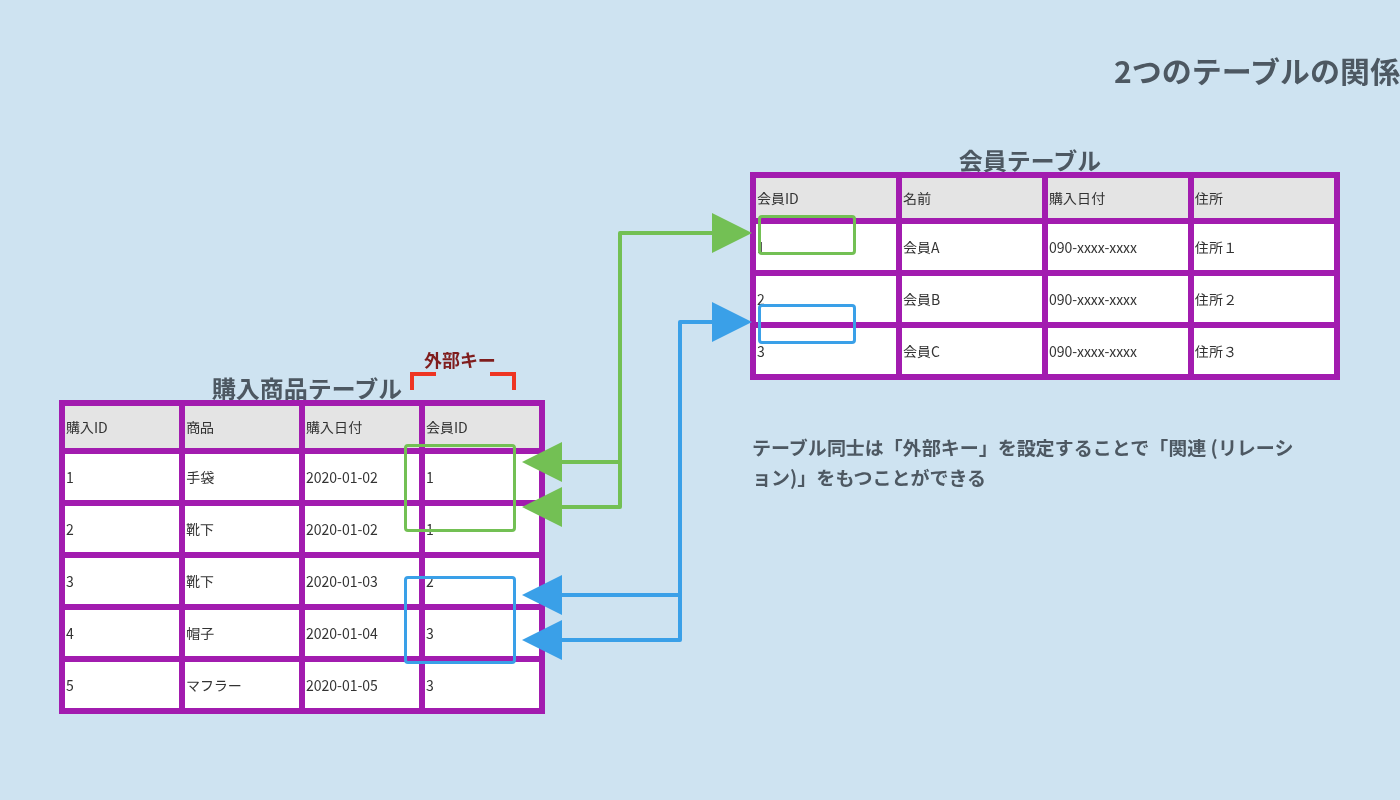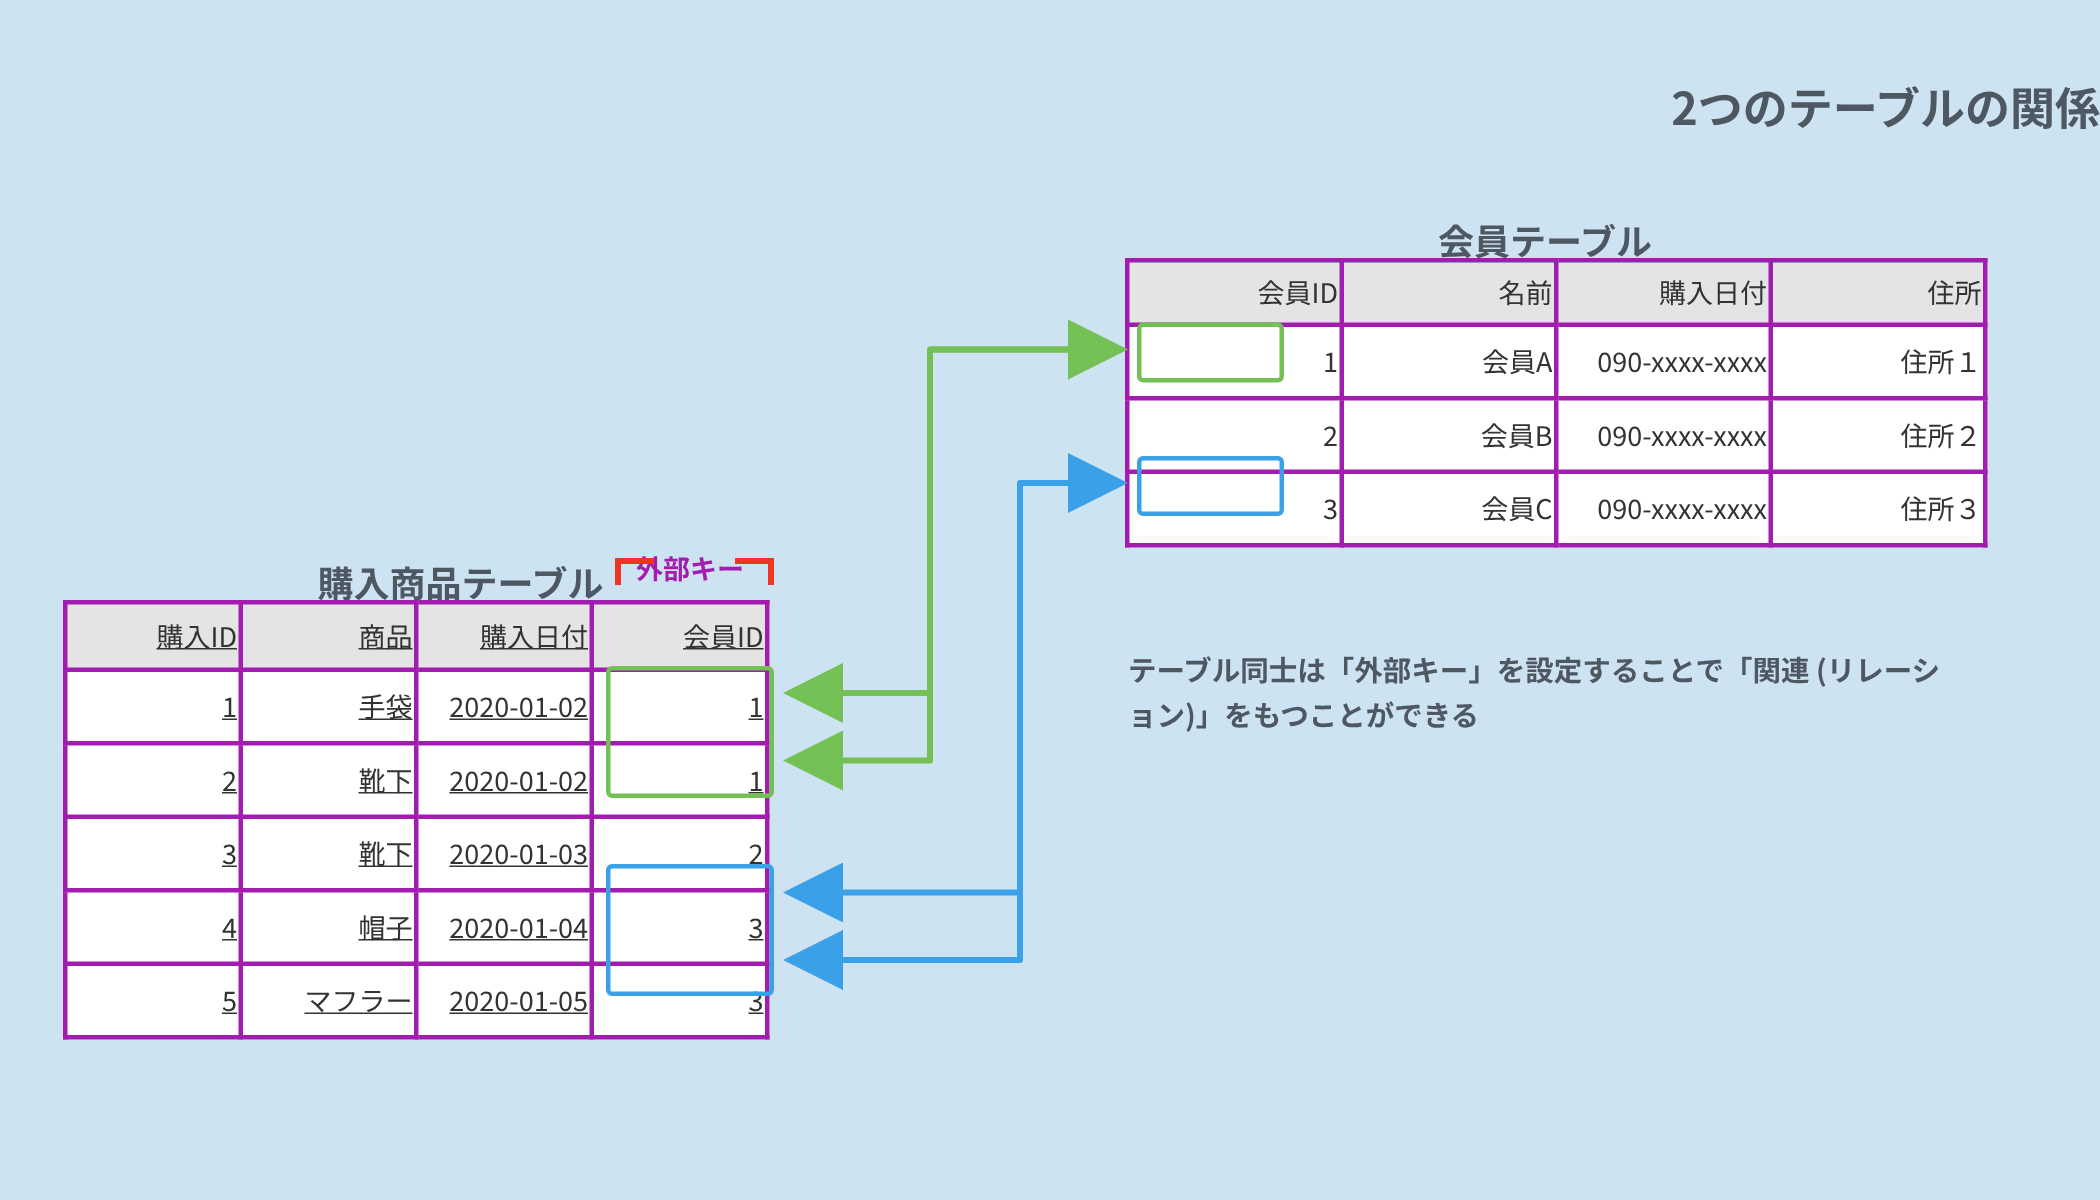--- a/index.html
+++ b/index.html
@@ -10,36 +10,36 @@
     position:relative;
     overflow:hidden;
     color:#333;
   }
   .page-title {
     position:absolute; top:48px; left:0; width:100%;
     text-align:right; font-size:30px; font-weight:700; color:#4d5862;
   }
   .tbl-title { font-size:24px; font-weight:700; color:#4d5862; text-align:center; }
   table { border-collapse:collapse; background:#fff; }
-  th, td { border:3px solid #a21caf; text-align:right; font-size:18px; font-weight:400; }
+  th, td { border:6px solid #a21caf; text-align:left; font-size:14px; font-weight:400; }
   th { background:#e4e4e4; font-weight:400; }
   
-  .purchase-wrap { position:absolute; left:42px; top:370px;text-decoration:underline; }
+  .purchase-wrap { position:absolute; left:59px; top:370px; }
   .purchase-title { position:absolute; left:77px; top:370px; width:460px; }
   .purchase-wrap table th, .purchase-wrap table td { width:112px; height:44px; }
   .purchase-wrap table th { height:40px; }
   
   .member-title { position:absolute; left:750px; top:142px; width:560px; }
   .member-wrap { position:absolute; left:750px; top:172px; }
   .member-wrap table th, .member-wrap table td { width:138px; height:44px; }
   .member-wrap table th { height:38px; }
   
   .fk-label {
-    position:absolute; left:405px; top:366px; width:110px;
-    text-align:center; font-size:18px; font-weight:700; color:#a21caf;
+    position:absolute; left:405px; top:346px; width:110px;
+    text-align:center; font-size:18px; font-weight:700; color:#7f1d1d;
   }
   .bracket {
     position:absolute; width:22px; height:14px;
     border-top:4px solid #ee3523;
   }
   .bracket.left  { left:410px; top:372px; border-left:4px solid #ee3523; }
   .bracket.right { left:490px; top:372px; border-right:4px solid #ee3523; }
   
   .desc {
     position:absolute; left:752px; top:432px; width:560px;

